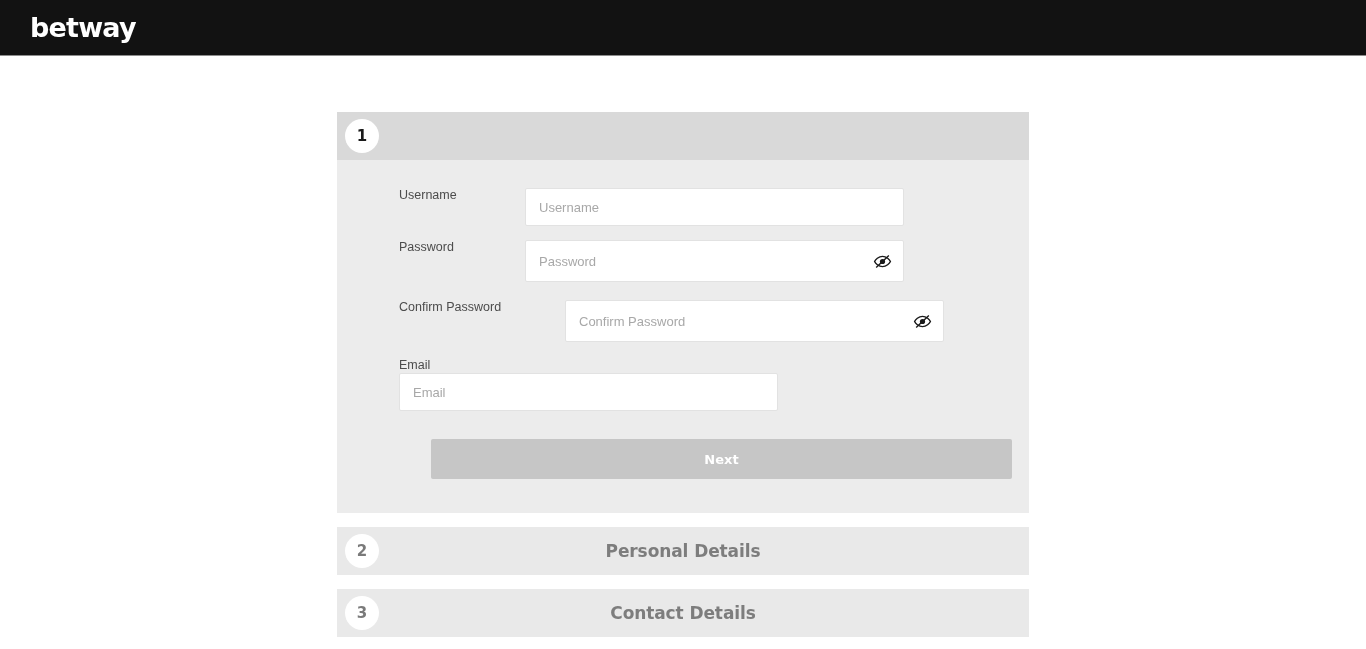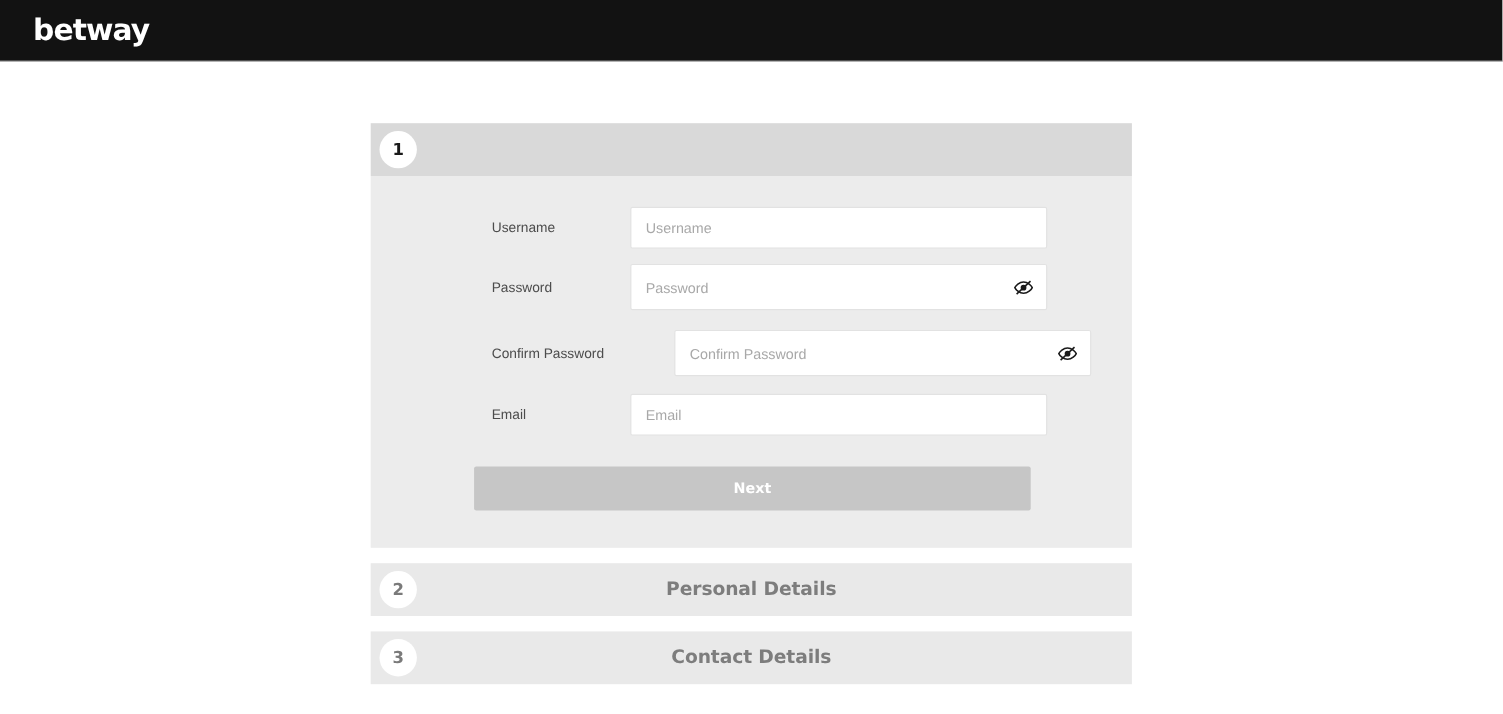--- a/index.html
+++ b/index.html
@@ -86,22 +86,22 @@
   .step-title.inactive { color: #7d7d7d; }
 
   
   .step-body {
     background: #ececec;
     padding: 28px 0 34px 0;
   }
 
   .field-row {
     display: flex;
-    align-items: center;
-    padding-left: 110px;
+    align-items: flex-start;
+    padding-left: 62px;
     margin-bottom: 14px;
   }
   .field-label {
     width: 126px;
     font-size: 12.5px;
     color: #4c4c4c;
     line-height: 1.2;
   }
   .field-control {
     position: relative;
@@ -133,29 +133,29 @@
     align-items: center;
     justify-content: center;
     cursor: pointer;
     background: transparent;
     border: none;
     padding: 0;
   }
 
   .row-password { margin-bottom: 18px; }
   .row-confirm  { margin-bottom: 16px; gap: 40px; }
-  .row-email    { margin-bottom: 0; }
+  .row-email    { margin-bottom: 0; flex-direction: column; }
 
   
   .next-wrap {
     padding: 0 94px;
     margin-top: 28px;
   }
   .next-button {
-    width: 506px;
+    width: 581px;
     height: 40px;
     background: #c6c6c6;
     border: none;
     border-radius: 2px;
     color: #ffffff;
     font-size: 13px;
     font-weight: bold;
     font-family: "DejaVu Sans", sans-serif;
     cursor: default;
   }

